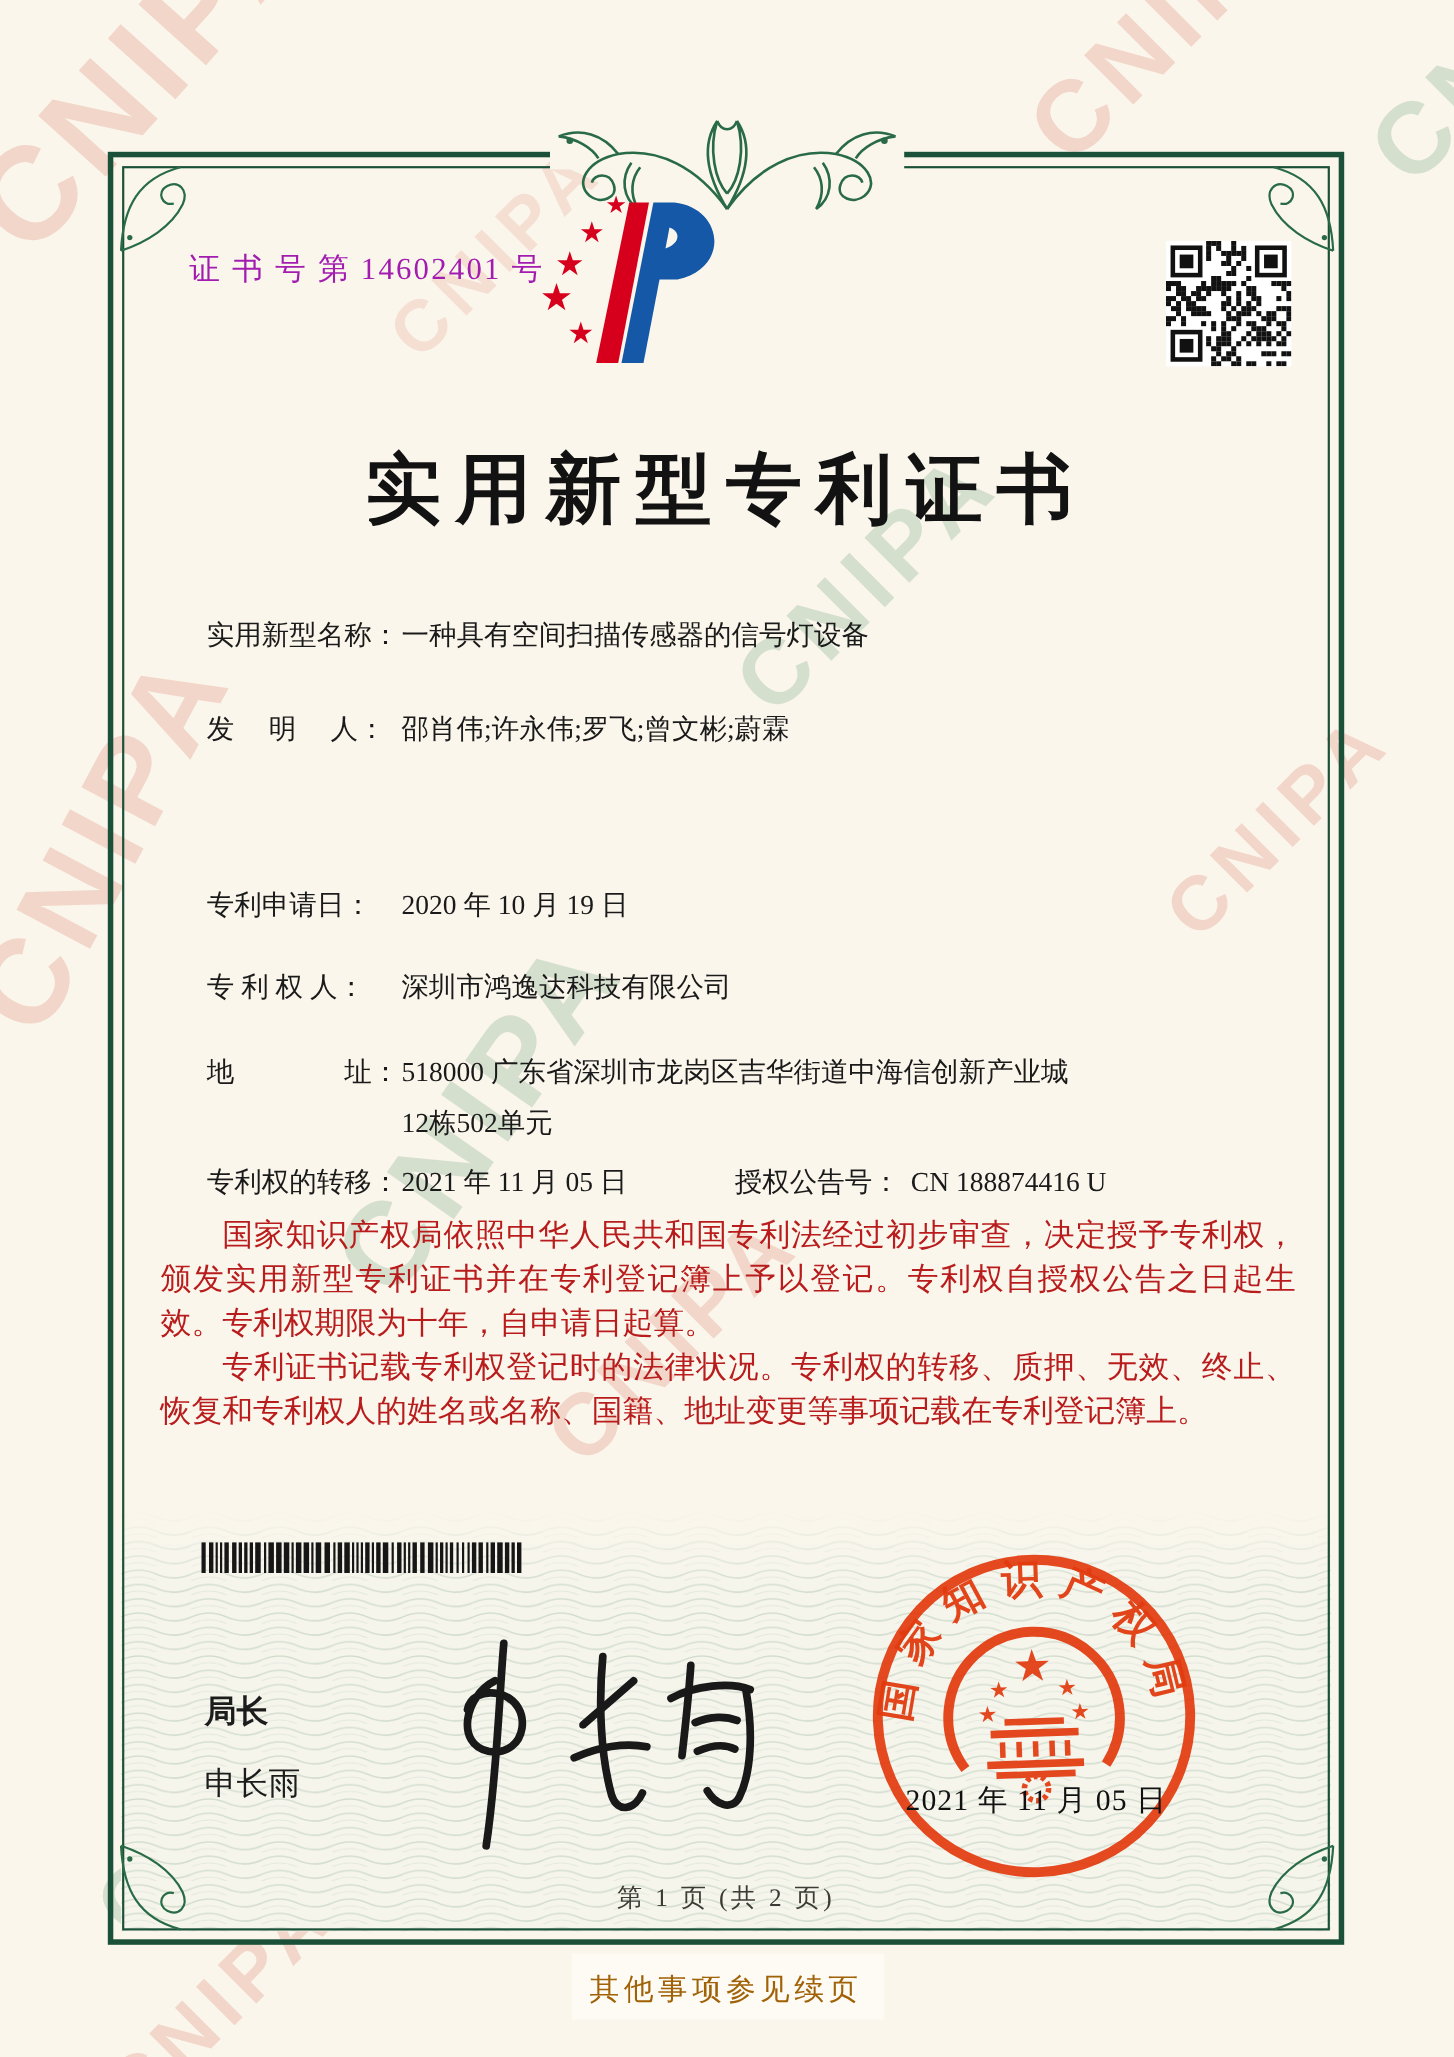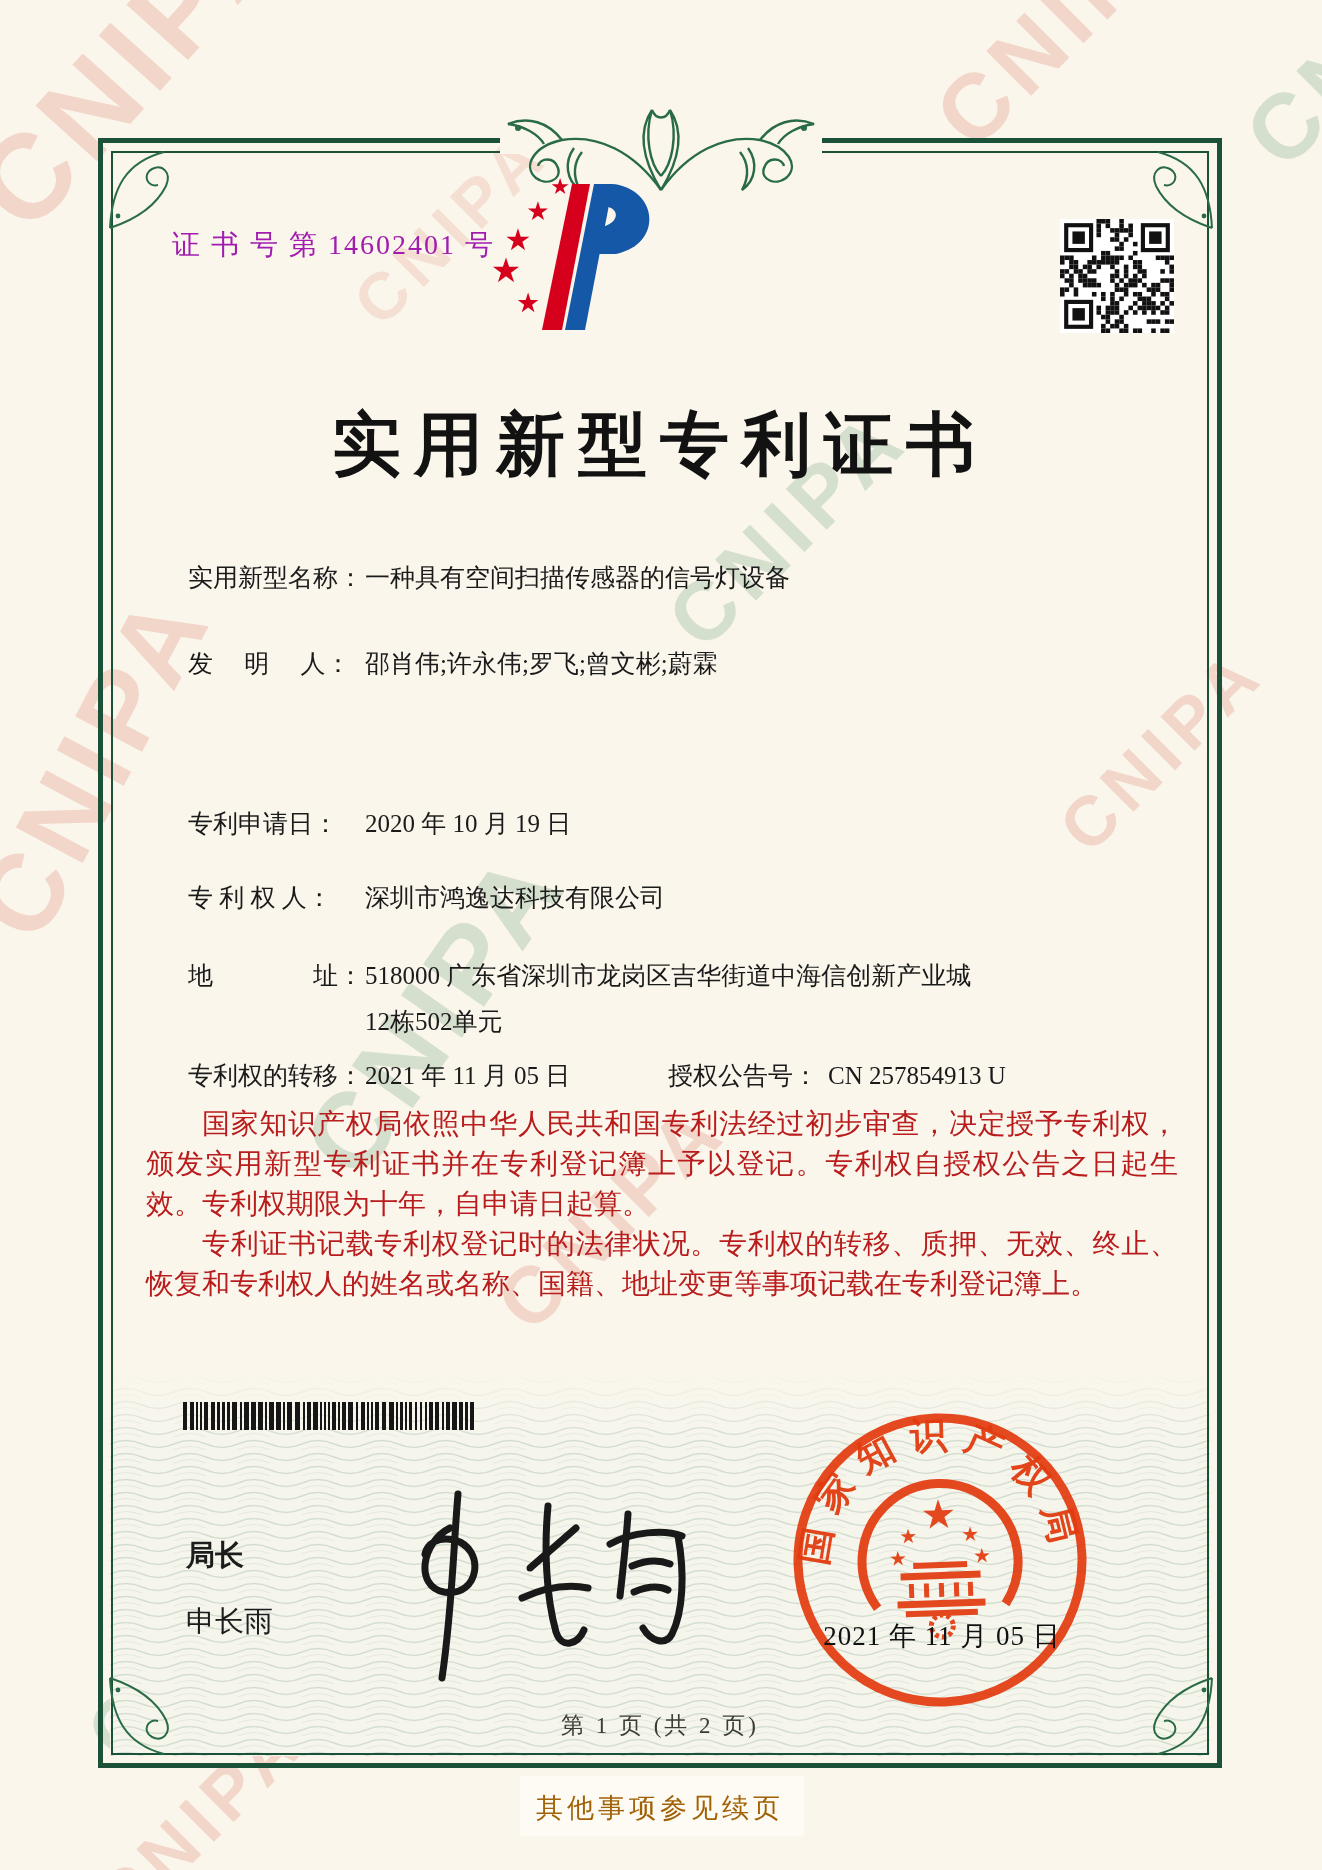--- a/index.html
+++ b/index.html
@@ -375,21 +375,21 @@
   </div>
   <div class="row" style="top:958px">
     <span class="lab">地　　　　址：</span>
     <span class="val addr">518000 广东省深圳市龙岗区吉华街道中海信创新产业城12栋502单元</span>
   </div>
   <div class="row" style="top:1058px">
     <span class="lab">专利权的转移：</span>
     <span class="val">2021 年 11 月 05 日</span>
     <span class="pair2">
       <span class="lab2">授权公告号：</span>
-      <span class="val">CN 257854913 U</span>
+      <span class="val">CN 188874416 U</span>
     </span>
   </div>
 
   <div class="body-text">
     <p>国家知识产权局依照中华人民共和国专利法经过初步审查，决定授予专利权，颁发实用新型专利证书并在专利登记簿上予以登记。专利权自授权公告之日起生效。专利权期限为十年，自申请日起算。</p>
     <p>专利证书记载专利权登记时的法律状况。专利权的转移、质押、无效、终止、恢复和专利权人的姓名或名称、国籍、地址变更等事项记载在专利登记簿上。</p>
   </div>
 
   <div class="barcode">
     <svg width="296" height="28" viewBox="0 0 296 28">

